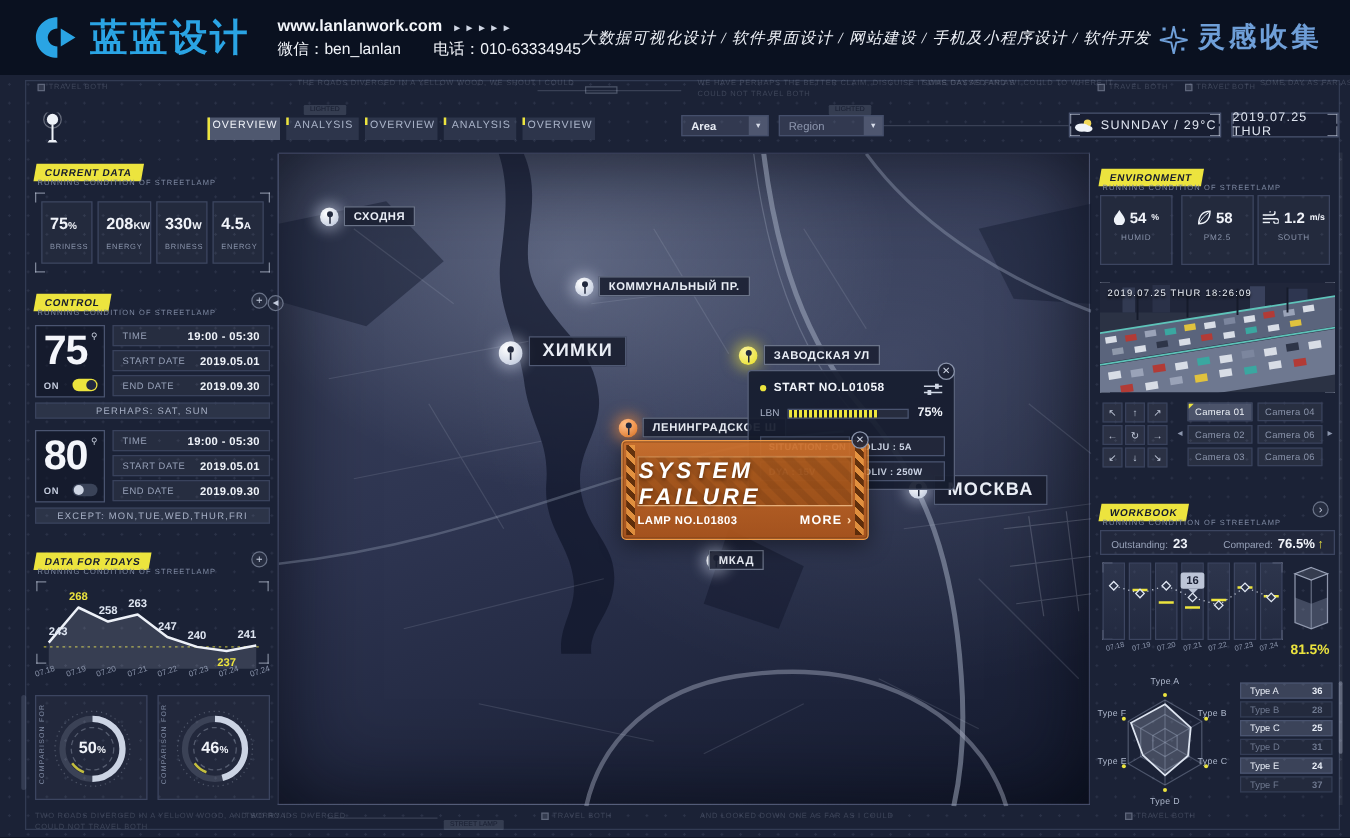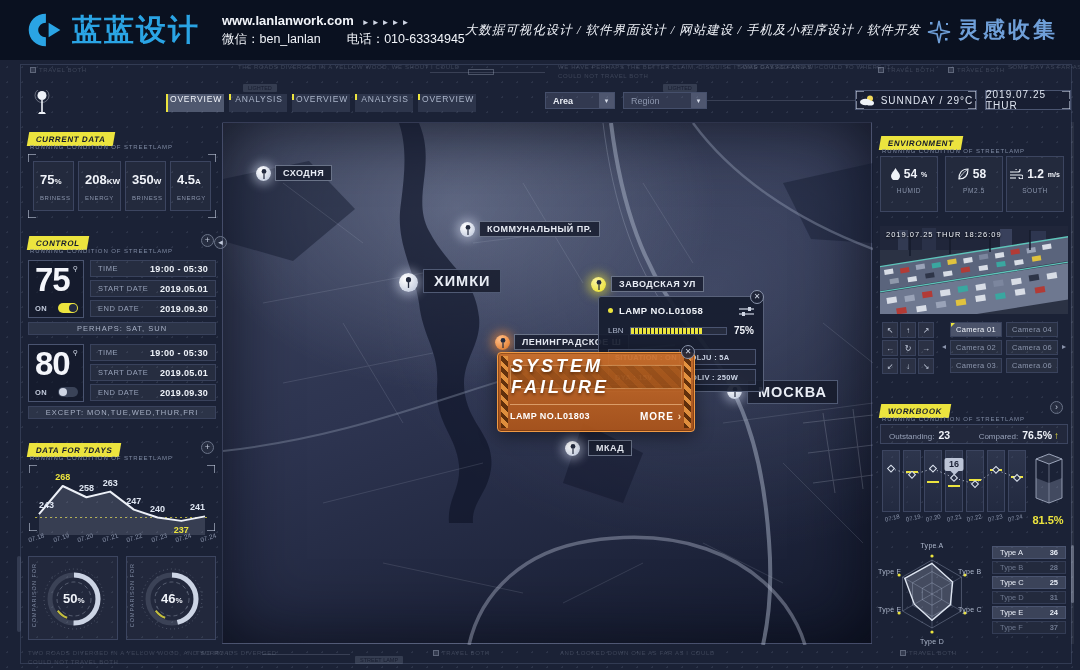--- a/index.html
+++ b/index.html
@@ -93,21 +93,21 @@
 #pop .lbnrow{display:flex;align-items:center;margin-top:9px}
 #pop .lbnl{font-size:8px;color:#aab3c8;margin-right:6px}
 #lbn-track{flex:1;height:8px;border:1px solid #4a5470;background:rgba(255,255,255,.06);position:relative}
 #lbn-track .fill{height:100%;background:repeating-linear-gradient(90deg,#ece43e 0 3px,rgba(0,0,0,.35) 3px 4px)}
 #pop .lbnv{font-size:10px;font-weight:bold;color:#f0f3f9;margin-left:7px}
 .pfield{position:absolute;width:72px;height:16px;border:1px solid #4a5470;background:rgba(255,255,255,.04);font-size:7.5px;color:#cdd5e6;font-weight:bold;display:flex;align-items:center;padding-left:6px;letter-spacing:.3px}
 .xbtn{position:absolute;width:14px;height:14px;border-radius:50%;border:1px solid #8a94ab;background:rgba(30,36,54,.9);color:#cfd6e4;font-size:8px;line-height:12px;text-align:center;z-index:6}
 
 #fail{left:497px;top:352px;width:198px;height:80px;z-index:5;background:linear-gradient(180deg,rgba(206,112,42,.93),rgba(172,84,26,.93));border:1px solid #f09a45;border-radius:4px;box-shadow:0 4px 18px rgba(0,0,0,.45),inset 0 0 0 1px rgba(90,40,5,.4)}
 #fail .haz{position:absolute;top:3px;bottom:3px;width:7px;background:repeating-linear-gradient(45deg,rgba(70,32,4,.75) 0 4px,rgba(240,160,70,.75) 4px 8px)}
-#fail .ttlband{position:absolute;left:12px;right:12px;top:12px;height:24px;background:repeating-linear-gradient(45deg,rgba(95,45,5,.38) 0 6px,rgba(130,65,12,.38) 6px 12px);border:1px solid rgba(255,200,140,.45);display:flex;align-items:center;justify-content:center}
+#fail .ttlband{position:absolute;left:12px;right:12px;top:12px;height:40px;background:repeating-linear-gradient(45deg,rgba(95,45,5,.38) 0 6px,rgba(130,65,12,.38) 6px 12px);border:1px solid rgba(255,200,140,.45);display:flex;justify-content:center}
 #fail .ft{font-size:18px;font-weight:bold;font-style:italic;color:#fff;letter-spacing:3px;text-shadow:0 2px 3px rgba(60,25,0,.6)}
 #fail .frow{position:absolute;left:12px;right:12px;bottom:7px;height:20px;border-top:1px solid rgba(255,210,160,.55);display:flex;align-items:center;justify-content:space-between;padding-top:3px}
 #fail .fl{font-size:9px;font-weight:bold;color:#fff;letter-spacing:.4px}
 #fail .fm{font-size:10px;font-weight:bold;color:#fff;letter-spacing:1px}
 #fail .fm b{color:#ffd9ae}
 
 .envbox{top:156px;width:58px;height:56px;border:1px solid #3c4560;background:rgba(255,255,255,.04);text-align:center;padding-top:10px}
 .envbox .row1{display:flex;align-items:center;justify-content:center;gap:4px}
 .envbox .v{font-size:12px;font-weight:bold;color:#f0f3f9}
 .envbox .u{font-size:7px;font-weight:bold}
@@ -251,21 +251,21 @@
   <div class="p cnr" style="left:28px;top:154px;width:188px;height:64px;padding:7px 5px 0 5px;display:flex;gap:4px;justify-content:center">
     <div class="statbox">
         <div><span class="v">75</span><span class="u" style="color:#f0f3f9">%</span></div>
         <div class="l">BRINESS</div>
       </div>
     <div class="statbox">
         <div><span class="v">208</span><span class="u" style="color:#f0f3f9">KW</span></div>
         <div class="l">ENERGY</div>
       </div>
     <div class="statbox">
-        <div><span class="v">350</span><span class="u" style="color:#f0f3f9">W</span></div>
+        <div><span class="v">330</span><span class="u" style="color:#f0f3f9">W</span></div>
         <div class="l">BRINESS</div>
       </div>
     <div class="statbox">
         <div><span class="v">4.5</span><span class="u" style="color:#f0f3f9">A</span></div>
         <div class="l">ENERGY</div>
       </div>
   </div>
 
   <div class="p" style="left:28px;top:231px"><span class="badge">CONTROL</span></div>
   <div class="p psub" style="left:30px;top:248px">RUNNING CONDITION OF STREETLAMP</div>
@@ -444,28 +444,28 @@
           <rect x="3.4" y="5.6" width="1.2" height="5.4" fill="#232a3e"></rect>
         </svg>
       </span>
     <span class="chip big" style="left:524px;top:257px">МОСКВА</span>
     <span class="pinw" style="left:342px;top:318px">
         <svg width="8" height="12" viewBox="0 0 8 12">
           <circle cx="4" cy="3.4" r="2.4" fill="#232a3e"></circle>
           <rect x="3.4" y="5.6" width="1.2" height="5.4" fill="#232a3e"></rect>
         </svg>
       </span>
-    <span class="chip" style="left:365px;top:317px">МКАД</span>
+    <span class="chip" style="left:344px;top:317px">МКАД</span>
   </div>
   <div class="p circbtn" style="left:214px;top:236px">◂</div>
 
   <div id="pop" class="p">
     <div class="ph">
       <span class="dot"></span>
-      <span class="pt">LAMP NO.L01058</span>
+      <span class="pt">START NO.L01058</span>
       <svg width="15" height="10" viewBox="0 0 15 10" style="margin-left:auto">
         <line x1="0" y1="3" x2="15" y2="3" stroke="#cfd6e4" stroke-width="1.2"></line>
           <rect x="9" y="1" width="3" height="4" fill="#cfd6e4"></rect>
         <line x1="0" y1="8" x2="15" y2="8" stroke="#cfd6e4" stroke-width="1.2"></line>
           <rect x="3" y="6" width="3" height="4" fill="#cfd6e4"></rect>
       </svg>
     </div>
     <div class="lbnrow">
       <span class="lbnl">LBN</span>
       <div id="lbn-track">

